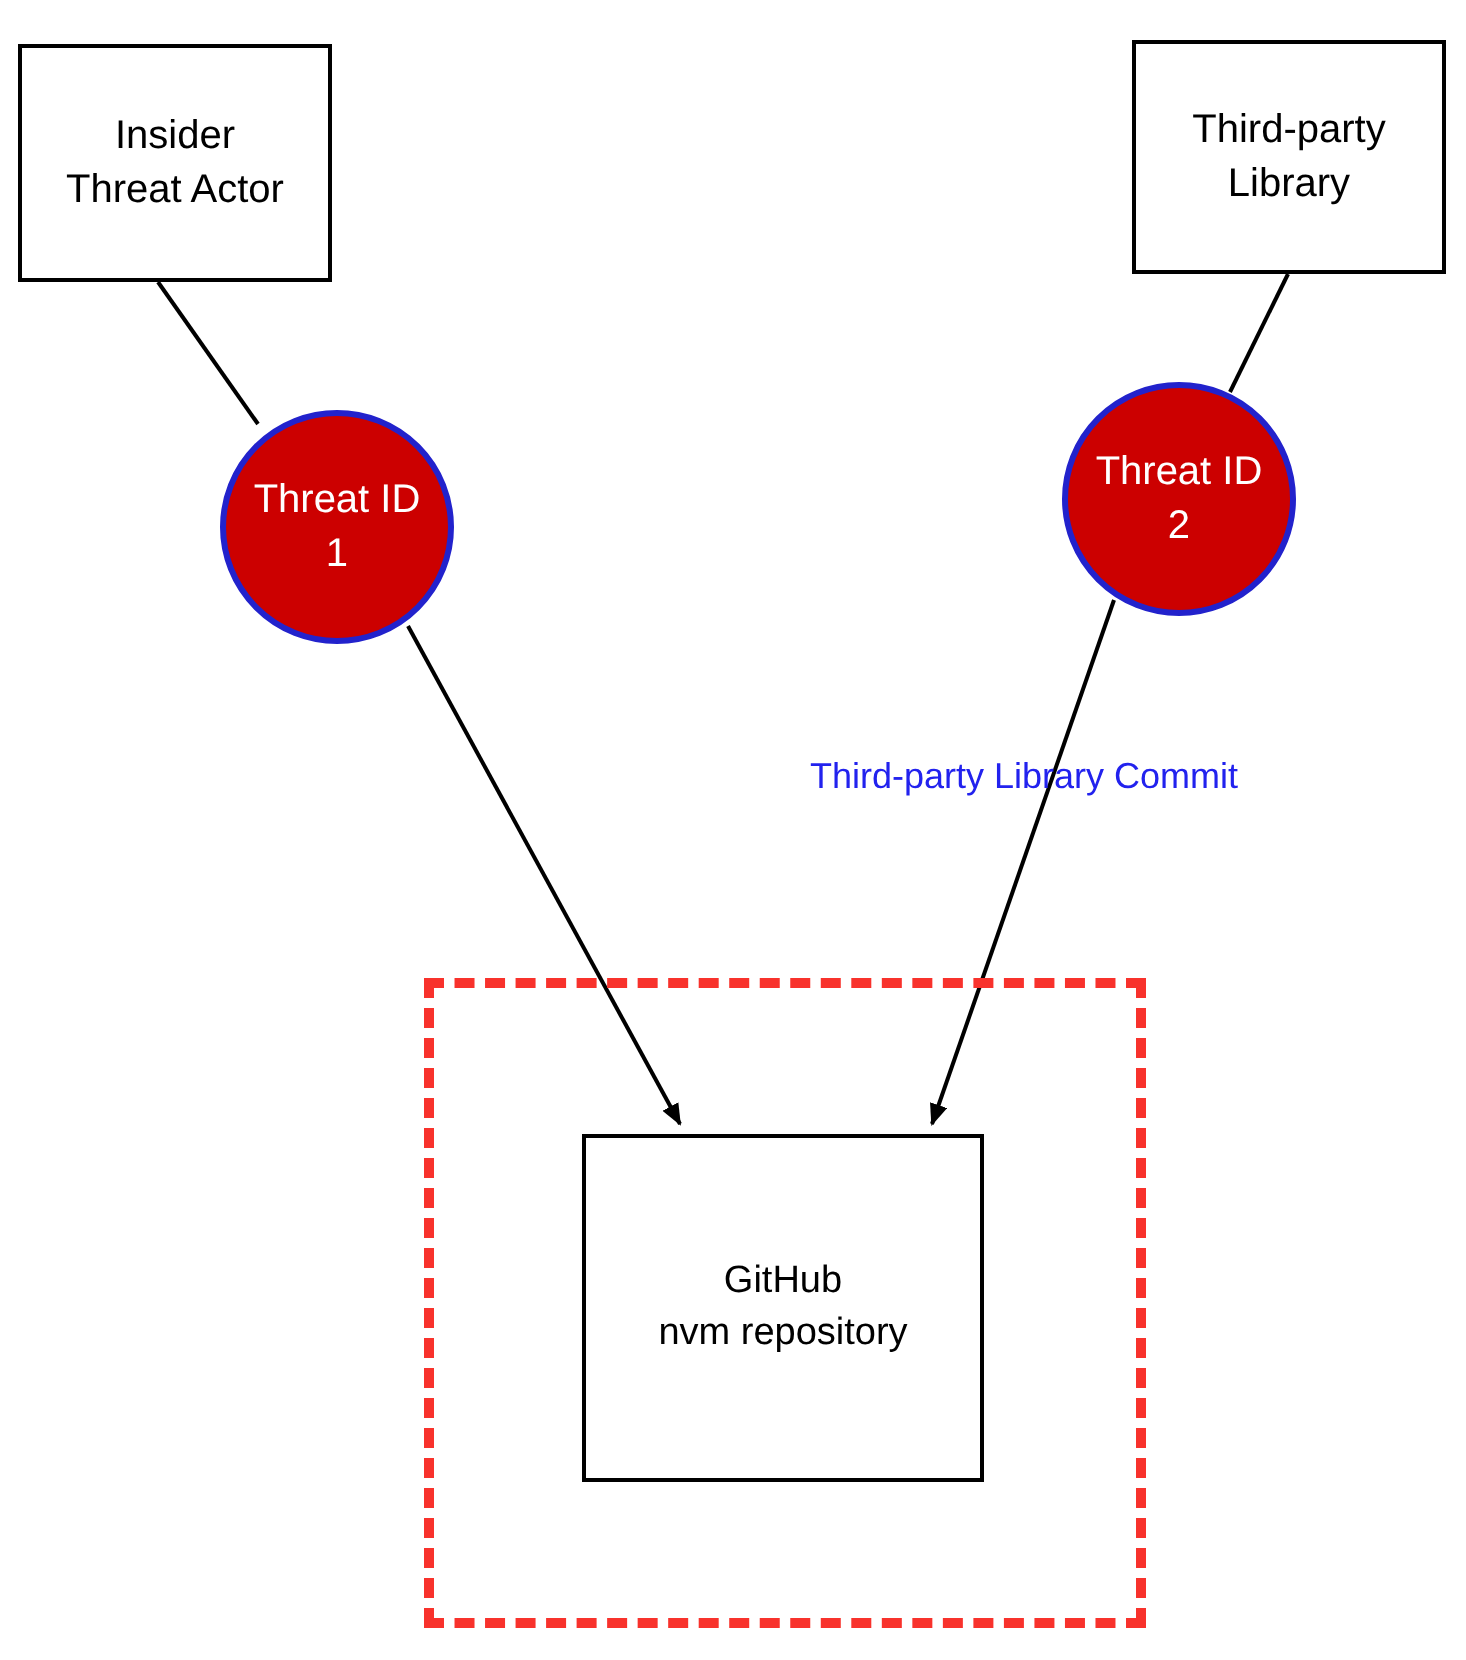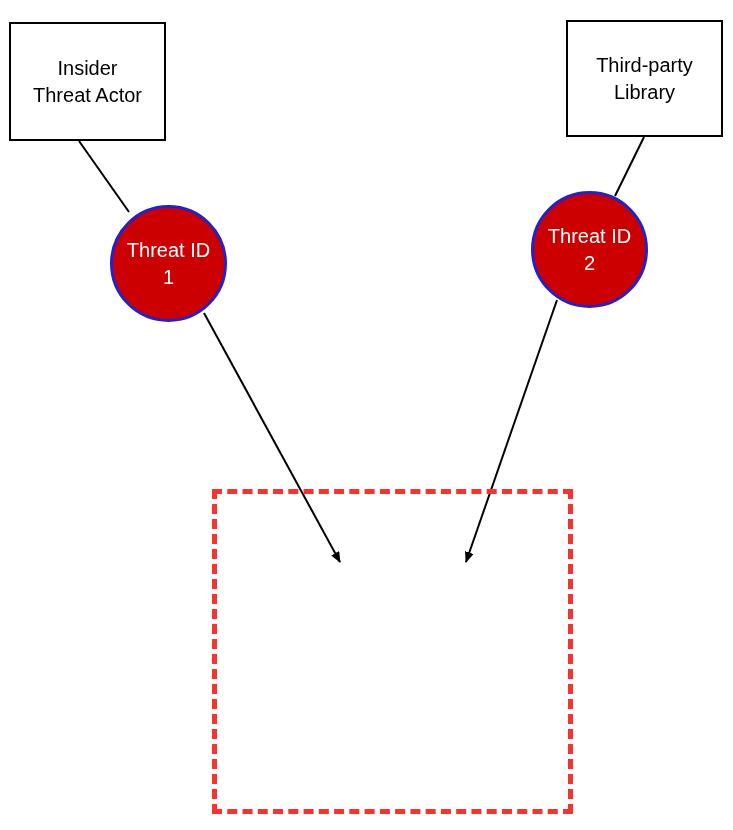--- a/index.html
+++ b/index.html
@@ -126,16 +126,19 @@
 
   <div class="node-box" id="node-third-party-library">Third-party
 Library</div>
 
   <div class="node-circle" id="node-threat-1">Threat ID
 1</div>
 
   <div class="node-circle" id="node-threat-2">Threat ID
 2</div>
 
+  <div class="node-box" id="node-github-repo">GitHub
+nvm repository</div>
 
 
+  <div class="edge-label" id="edge-label-third-party-lib-commit">Third-party Library Commit</div>
 
 </div>
 
 </body></html>

